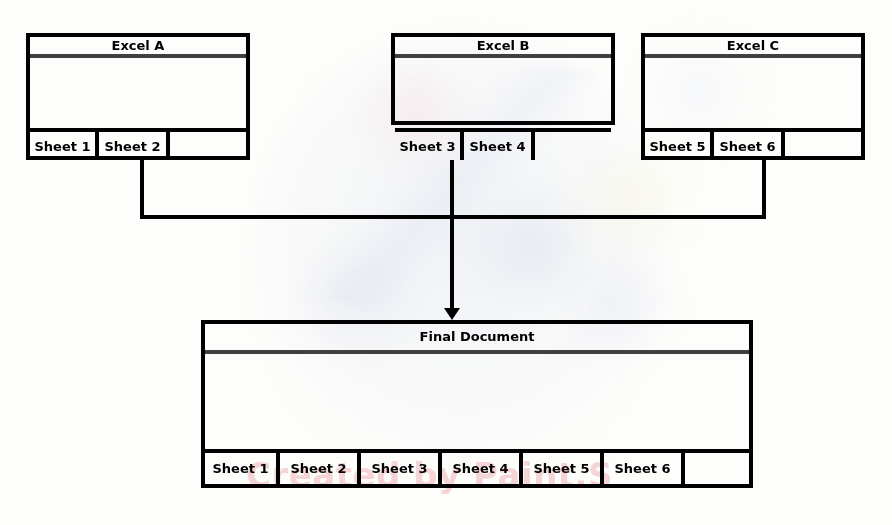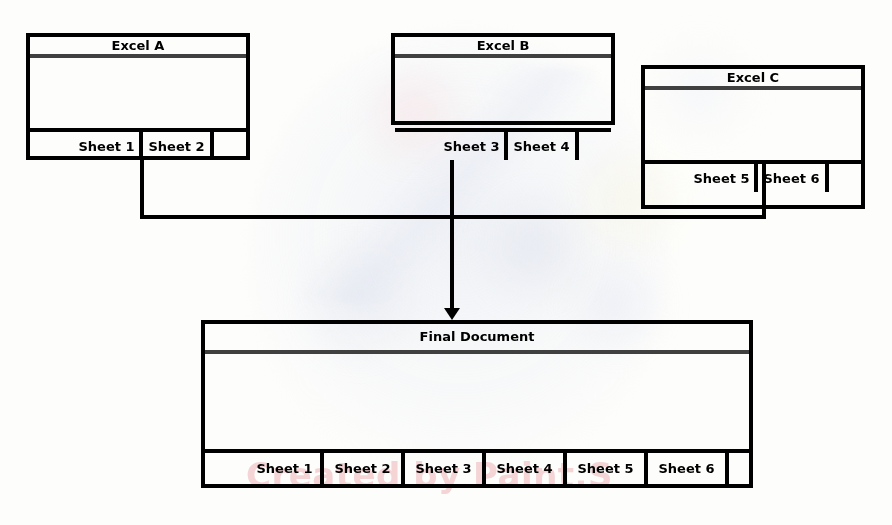--- a/index.html
+++ b/index.html
@@ -91,21 +91,20 @@
     border-bottom: 4px solid #404040;
   }
   .node-body {
     box-sizing: border-box;
     border-bottom: 4px solid #000;
   }
   .tabs-row {
     display: flex;
     box-sizing: border-box;
     height: 28px;
-    padding-left: 44px;
   }
   .tab-cell {
     box-sizing: border-box;
     height: 100%;
     display: flex;
     align-items: center;
     justify-content: center;
     font-size: 13px;
     font-weight: 700;
     color: #000;
@@ -171,21 +170,21 @@
   <div class="node" style="left:350px; top:33px; width:224px; height:92px;margin-left:41px;">
     <div class="node-title">Excel B</div>
     <div class="node-body" style="height:74px;"></div>
     <div class="tabs-row">
       <div class="tab-cell" style="width:69px;">Sheet 3</div>
       <div class="tab-cell" style="width:71px;">Sheet 4</div>
       <div class="tab-cell empty"></div>
     </div>
   </div>
 
-  <div class="node" style="left:641px; top:33px; width:224px; height:144px;margin-top:32px;">
+  <div class="node" style="left:641px; top:33px; width:224px; height:127px;">
     <div class="node-title">Excel C</div>
     <div class="node-body" style="height:74px;"></div>
     <div class="tabs-row">
       <div class="tab-cell" style="width:69px;">Sheet 5</div>
       <div class="tab-cell" style="width:71px;">Sheet 6</div>
       <div class="tab-cell empty"></div>
     </div>
   </div>
 
   <div class="node" style="left:201px; top:320px; width:552px; height:168px;">

